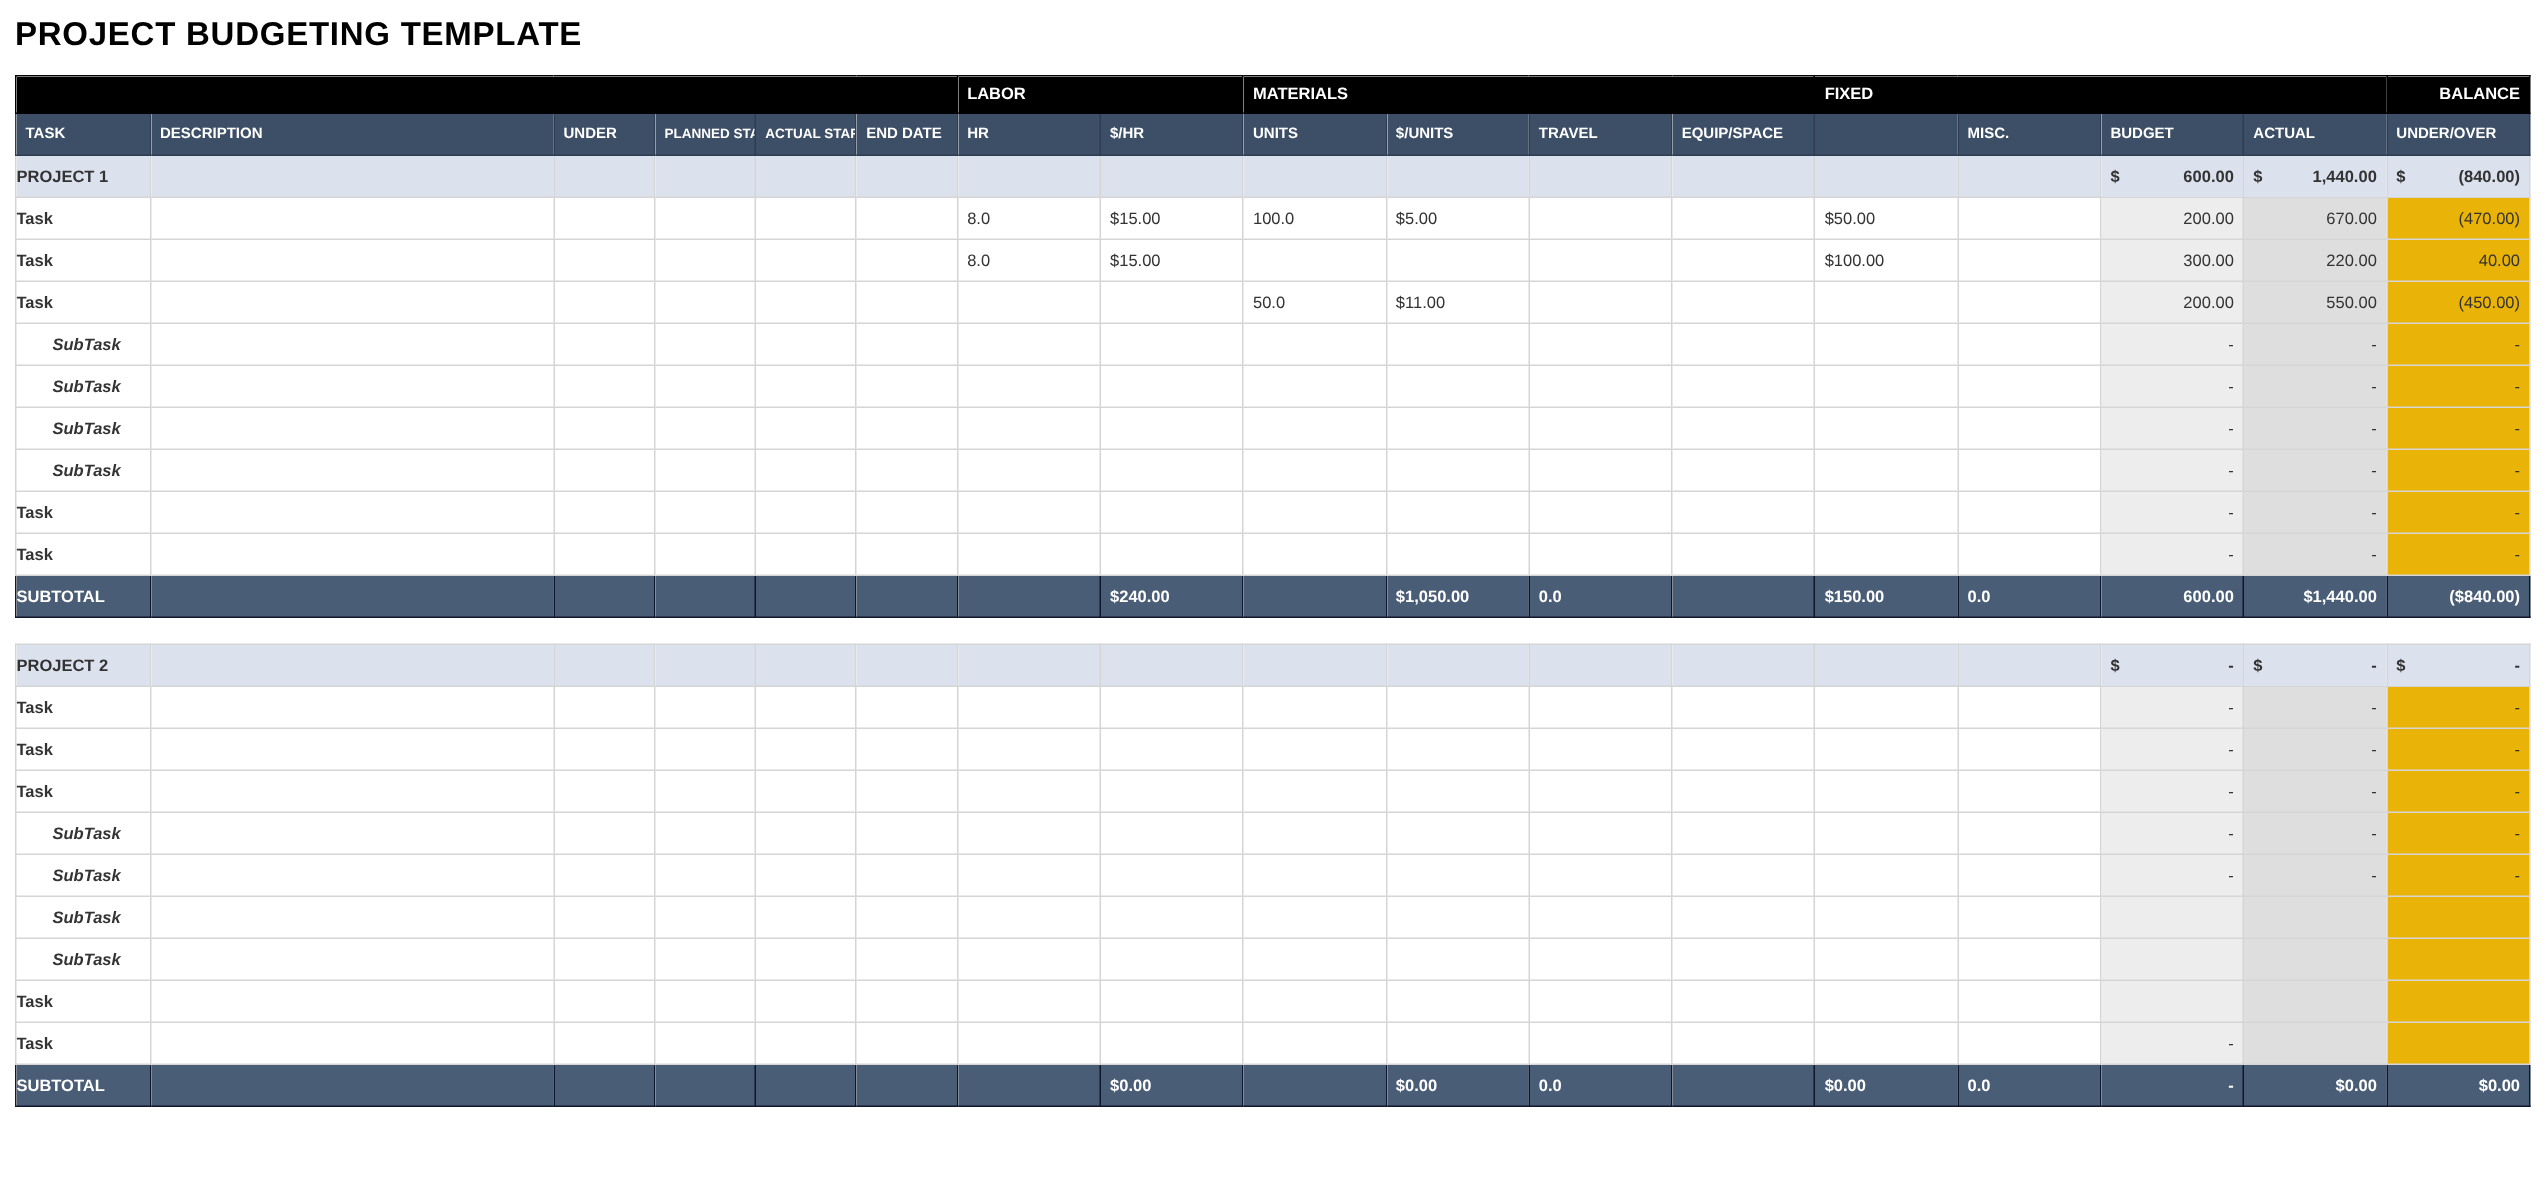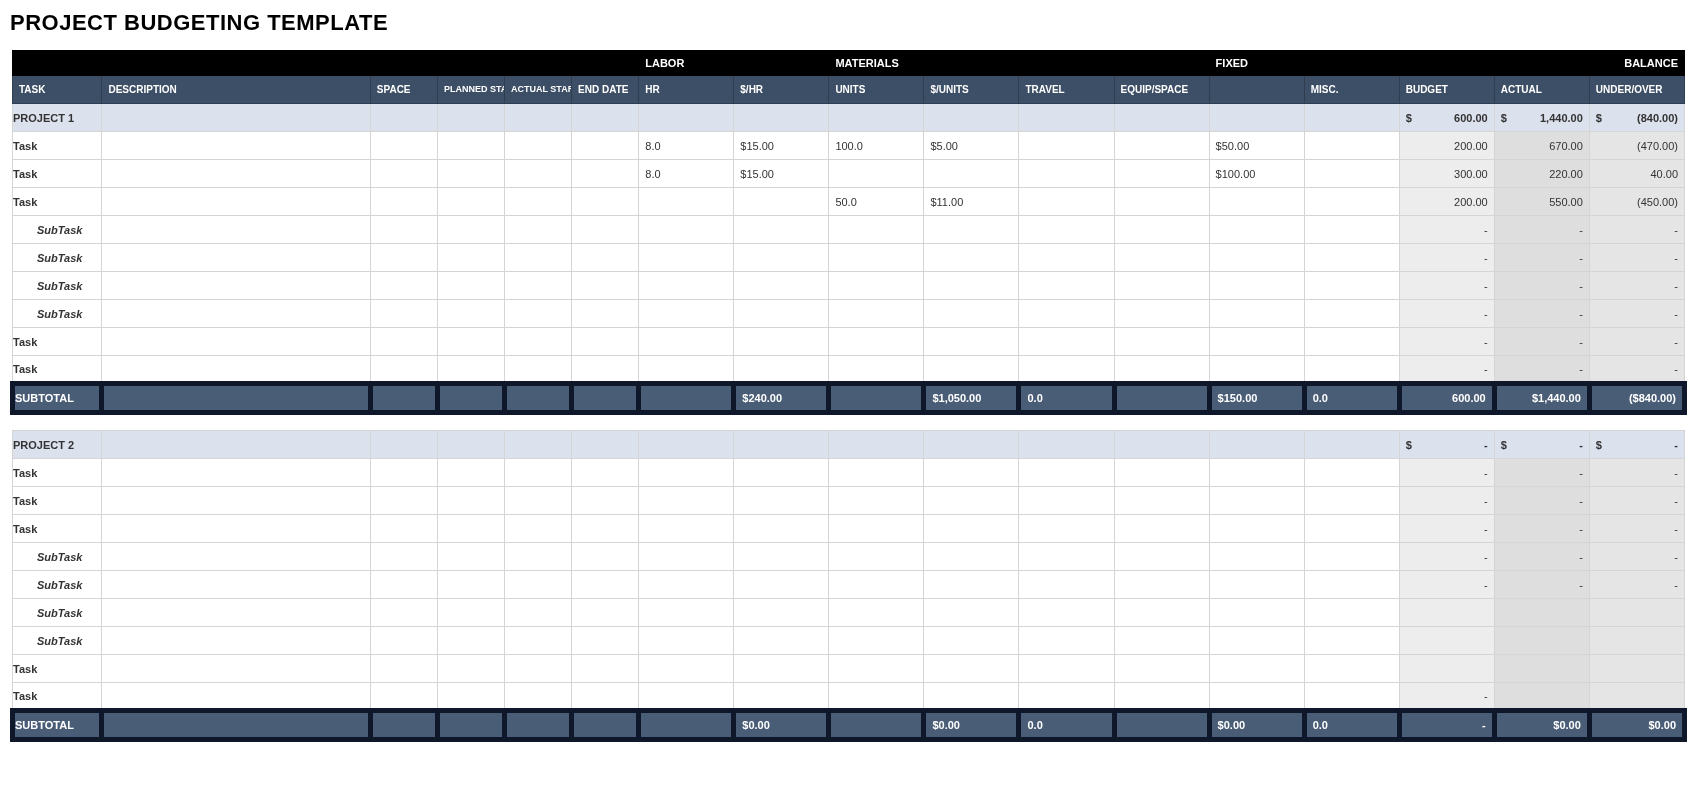--- a/index.html
+++ b/index.html
@@ -77,26 +77,26 @@
   tbody tr.project td.money-budget,
   tbody tr.project td.money-actual,
   tbody tr.project td.money-uo {
     background: #dce1ee;
   }
   tbody td.taskcell { font-weight: bold; padding-left: 0; }
   tbody td.subtask { font-weight: bold; font-style: italic; padding-left: 24px; margin-top: 15px; }
   tbody td.num { text-align: left; }
   tbody td.money-budget { background: #ededed; text-align: right; }
   tbody td.money-actual { background: #dedede; text-align: right; }
-  tbody td.money-uo { background: #e5e5e5; text-align: right; }
+  tbody td.money-uo { background: #eab308; text-align: right; }
   tbody tr.subtotal td {
     background: #4a5d76;
     color: #fff;
     font-weight: bold;
-    border: 5px solid #0f172a;
+    border: 1px solid #0f172a;
   }
   tbody tr.subtotal td.money-budget,
   tbody tr.subtotal td.money-actual,
   tbody tr.subtotal td.money-uo {
     background: #4a5d76;
     text-align: right;
   }
   tbody tr.spacer td {
     border: none;
     height: 18px;
@@ -135,21 +135,21 @@
     <tr class="top-row">
       <th colspan="6"></th>
       <th colspan="2">LABOR</th>
       <th colspan="4">MATERIALS</th>
       <th colspan="4">FIXED</th>
       <th colspan="1" style="text-align:right">BALANCE</th>
     </tr>
     <tr class="sub-row">
       <th>TASK</th>
       <th>DESCRIPTION</th>
-      <th>SPACE</th>
+      <th>UNDER</th>
       <th class="twoline">PLANNED START DATE</th>
       <th class="twoline">ACTUAL START DATE</th>
       <th>END DATE</th>
       <th>HR</th>
       <th>$/HR</th>
       <th>UNITS</th>
       <th>$/UNITS</th>
       <th>TRAVEL</th>
       <th>EQUIP/SPACE</th>
       <th></th>

